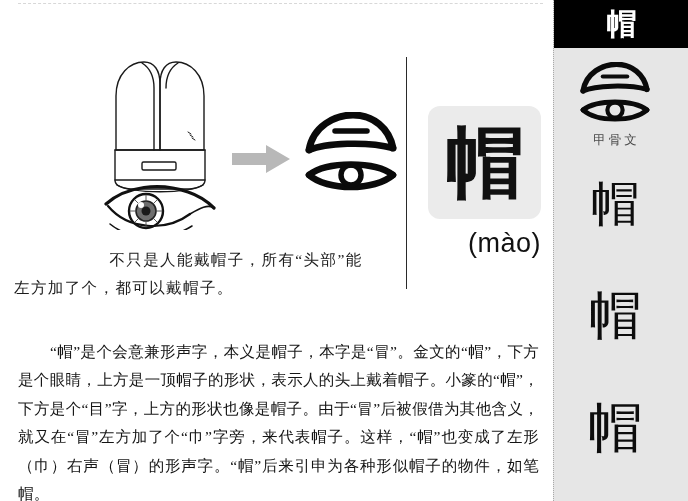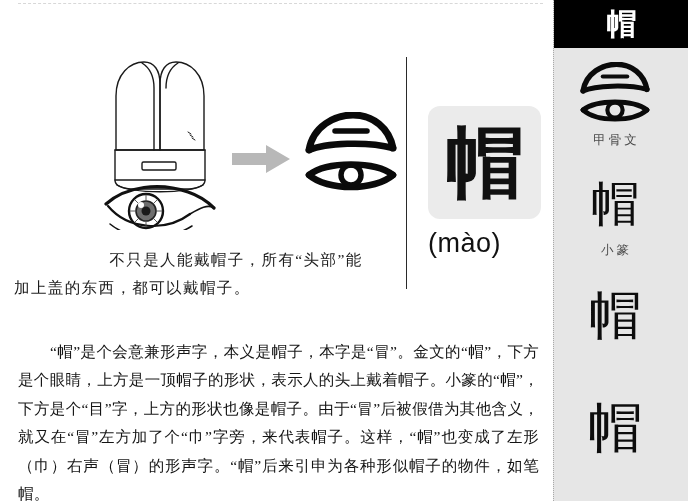--- a/index.html
+++ b/index.html
@@ -97,21 +97,21 @@
     font-size: 78px;
     line-height: 1;
     color: #111111;
     font-weight: 700;
   }
   #char-pinyin {
     position: absolute;
     left: 428px;
     top: 182px;
     width: 113px;
-    text-align: left;
+    text-align: right;
     font-family: "Liberation Sans", "DejaVu Sans", sans-serif;
     font-size: 27px;
     color: #111111;
     letter-spacing: 0.5px;
   }
 
   
   #caption {
     position: absolute;
     left: 14px;
@@ -273,21 +273,21 @@
 
     <div id="char-card">
       <span id="char-card-glyph">帽</span>
     </div>
     <div id="char-pinyin">(mào)</div>
 
   </div>
 
   <div id="caption">
     <div class="cap-line cap-line-1">不只是人能戴帽子，所有“头部”能</div>
-    <div class="cap-line cap-line-2">加上盖的东西，都可以戴帽子。</div>
+    <div class="cap-line cap-line-2">左方加了个，都可以戴帽子。</div>
   </div>
 
   <p id="body-paragraph">“帽”是个会意兼形声字，本义是帽子，本字是“冒”。金文的“帽”，下方是个眼睛，上方是一顶帽子的形状，表示人的头上戴着帽子。小篆的“帽”，下方是个“目”字，上方的形状也像是帽子。由于“冒”后被假借为其他含义，就又在“冒”左方加了个“巾”字旁，来代表帽子。这样，“帽”也变成了左形（巾）右声（冒）的形声字。“帽”后来引申为各种形似帽子的物件，如笔帽。</p>
 
 </div>
 
 <div id="sidebar">
 
   <div id="sidebar-header">
     <span id="sidebar-header-glyph">帽</span>
@@ -306,21 +306,20 @@
         </g>
       </svg>
     </div>
     <div class="script-label">甲骨文</div>
   </div>
 
   <div class="script-entry" id="entry-seal">
     <div class="script-art">
       <span class="script-glyph" id="seal-glyph">帽</span>
     </div>
-    <div class="script-label">小篆</div>
   </div>
 
   <div class="script-entry" id="entry-clerical">
     <div class="script-art">
       <span class="script-glyph" id="clerical-glyph">帽</span>
     </div>
   </div>
 
   <div class="script-entry" id="entry-regular">
     <div class="script-art">

